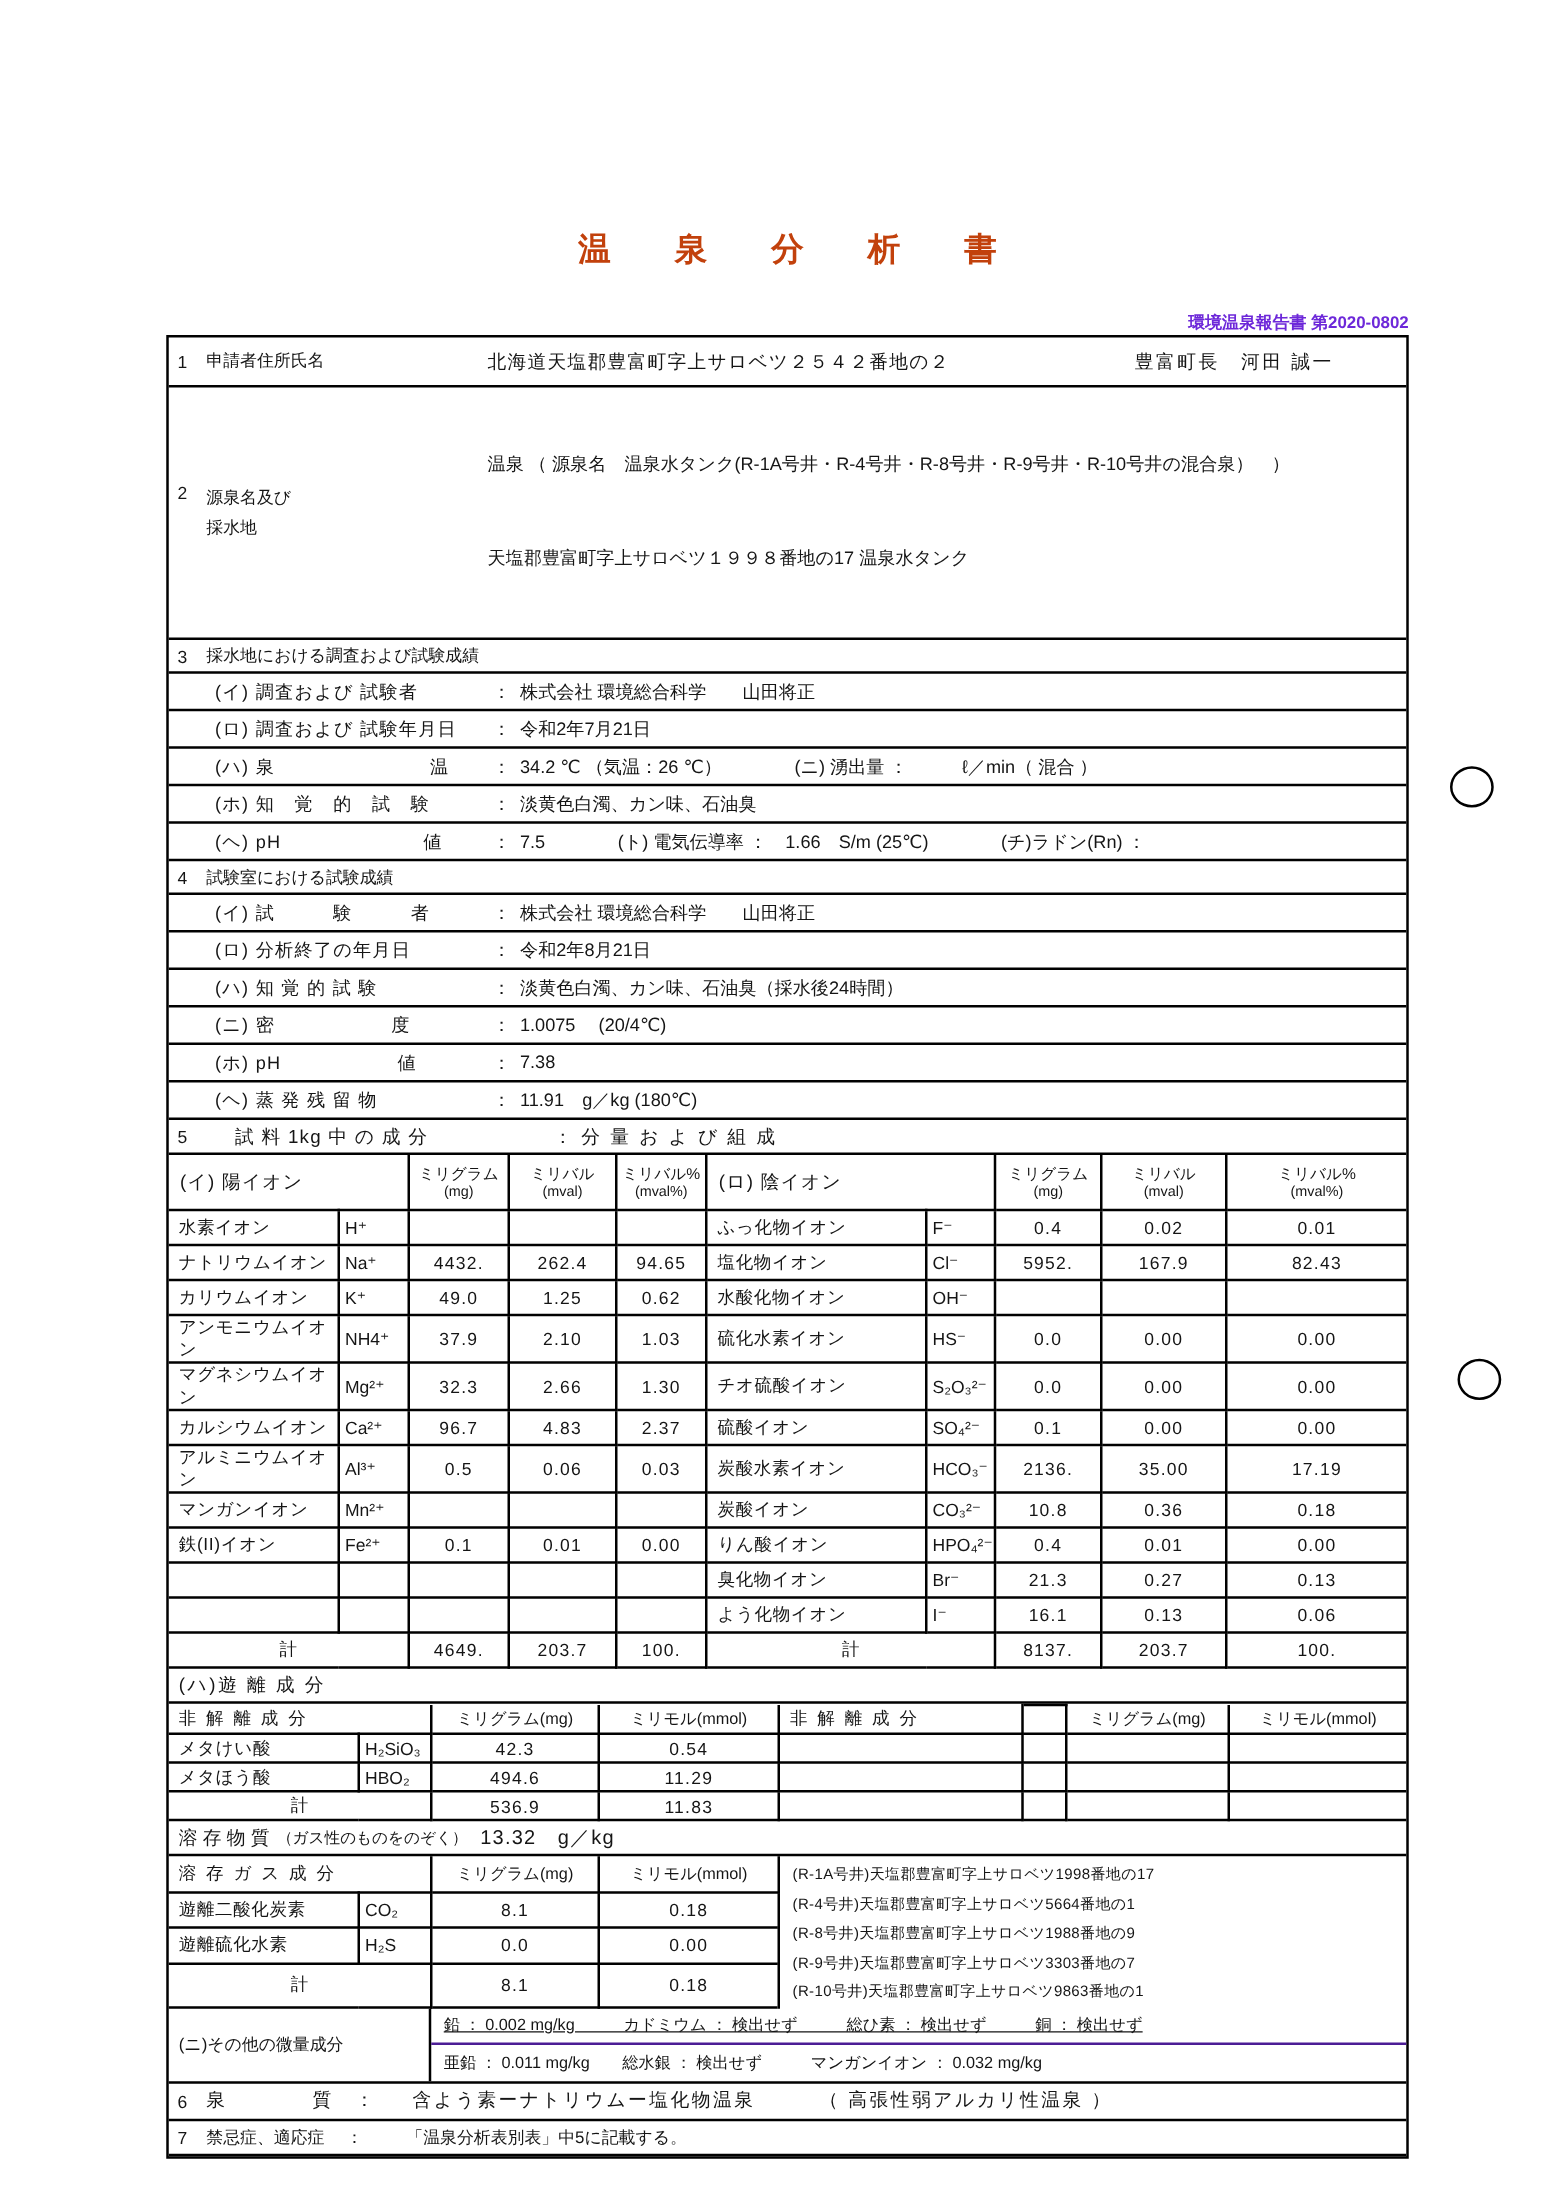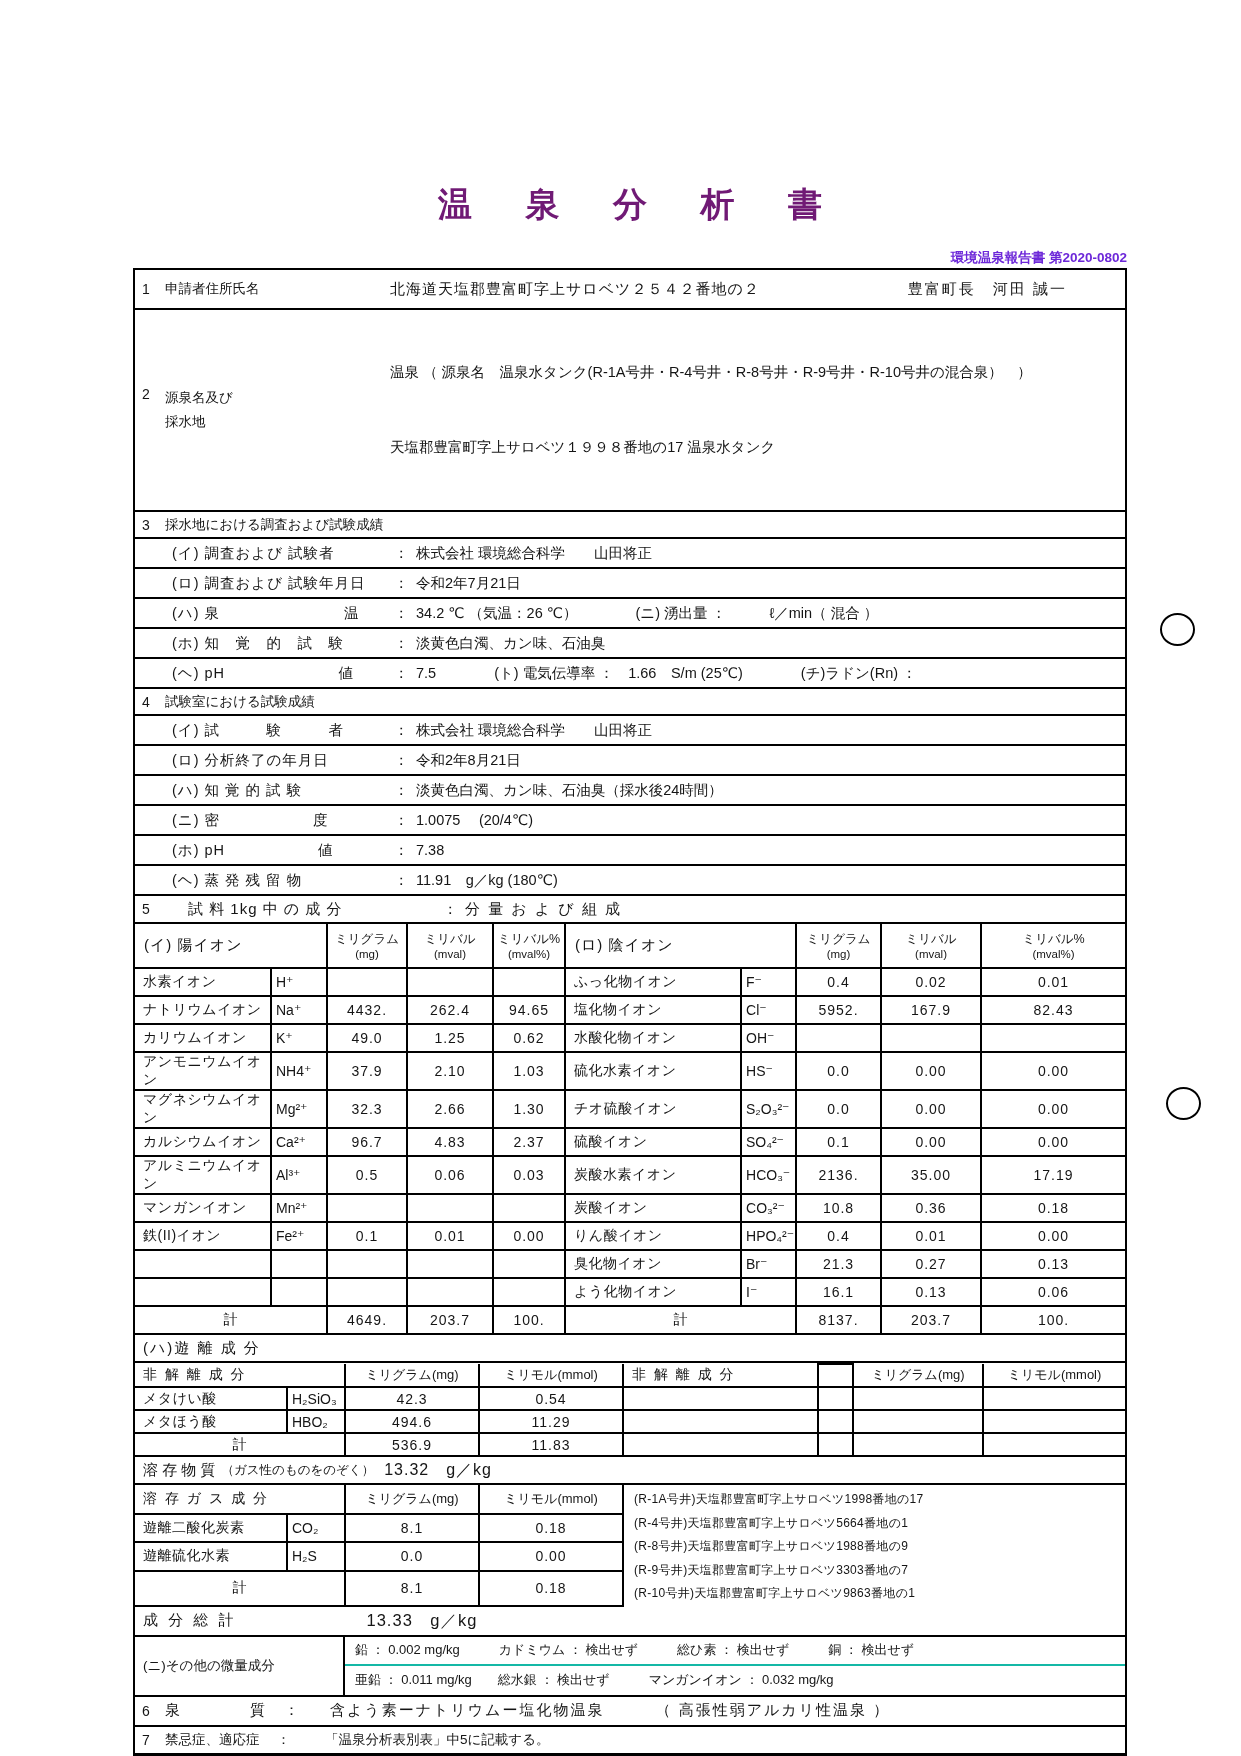--- a/index.html
+++ b/index.html
@@ -1,20 +1,20 @@
 <!DOCTYPE html>
 <html><head>
 <meta charset="utf-8">
 <style>
   * { margin:0; padding:0; box-sizing:border-box; }
   html,body { width:1241px; background:#ffffff; }
   body { height:1756px; position:relative; font-family:"Liberation Sans","DejaVu Sans",sans-serif; color:#151515; }
 
   .page-title { position:absolute; top:182px; left:133px; width:994px; text-align:center;
-    font-size:34px; font-weight:bold; letter-spacing:22px; text-indent:22px; color:#701a75; }
+    font-size:26px; font-weight:bold; letter-spacing:22px; text-indent:22px; color:#c2410c; }
   .report-no { position:absolute; top:249px; right:114px; font-size:13.5px; font-weight:bold; color:#6d28d9; }
 
   .docbox { position:absolute; left:133px; top:268px; width:994px; border:2px solid #000; background:#fff; }
   .bb { border-bottom:2px solid #000; }
 
   .row { position:relative; width:100%; }
   .no { display:inline-block; width:30px; padding-left:7px; font-size:14px; flex:0 0 30px; }
 
   
   .r1 { display:flex; align-items:center; min-height:40px; }
@@ -71,21 +71,21 @@
   .dissolved .nt { font-size:12.5px; margin:0 10px 0 6px; }
   .dissolved .dv { font-size:16px; letter-spacing:1px; }
   .grand { display:flex; align-items:center; min-height:30px; padding-left:8px; font-size:15px; letter-spacing:3px; }
   .grand .gv { margin-left:130px; font-size:16.5px; letter-spacing:1px; }
 
   
   .trace { display:flex; min-height:58px; }
   .trace .tlab { flex:0 0 210px; display:flex; align-items:center; padding-left:8px; font-size:13.5px; border-right:2px solid #000; }
   .trace .tlines { flex:1; }
   .trace .tline { min-height:29px; display:flex; align-items:center; padding-left:10px; font-size:13px; white-space:pre; }
-  .trace .tline:first-child { border-bottom:2px solid #14b8a6; }
+  .trace .tline:first-child { border-bottom:2px solid #4c1d95;text-decoration:underline; }
 
   .s6 { display:flex; align-items:center; min-height:30px; }
   .s6 .lbl { flex:0 0 165px; font-size:15px; white-space:pre; letter-spacing:2px; }
   .s6 .val { font-size:15px; white-space:pre; letter-spacing:2px; }
   .s7 { display:flex; align-items:center; min-height:28px; }
   .s7 .lbl { flex:0 0 160px; font-size:13.5px; white-space:pre; }
   .s7 .val { font-size:13.5px; white-space:pre; }
 
   .hole { position:absolute; width:35px; height:33px; border:2px solid #000; border-radius:50%; background:#fff; }
   .hole1 { left:1160px; top:613px; }
@@ -488,24 +488,20 @@
         <td class="num">0.00</td>
       </tr>
       <tr style="height:34px">
         <td colspan="2" class="tl">計</td>
         <td class="num">8.1</td>
         <td class="num">0.18</td>
       </tr>
     </tbody>
   </table>
 
-  <div class="row grand bb">
-    <span>成 分 総 計</span>
-    <span class="gv">13.33　g／kg</span>
-  </div>
 
   <div class="row trace bb">
     <div class="tlab">(ニ)その他の微量成分</div>
     <div class="tlines">
       <div class="tline">鉛 ： 0.002 mg/kg　　　カドミウム ： 検出せず　　　総ひ素 ： 検出せず　　　銅 ： 検出せず</div>
       <div class="tline">亜鉛 ： 0.011 mg/kg　　総水銀 ： 検出せず　　　マンガンイオン ： 0.032 mg/kg</div>
     </div>
   </div>
 
   <div class="row s6 bb">

